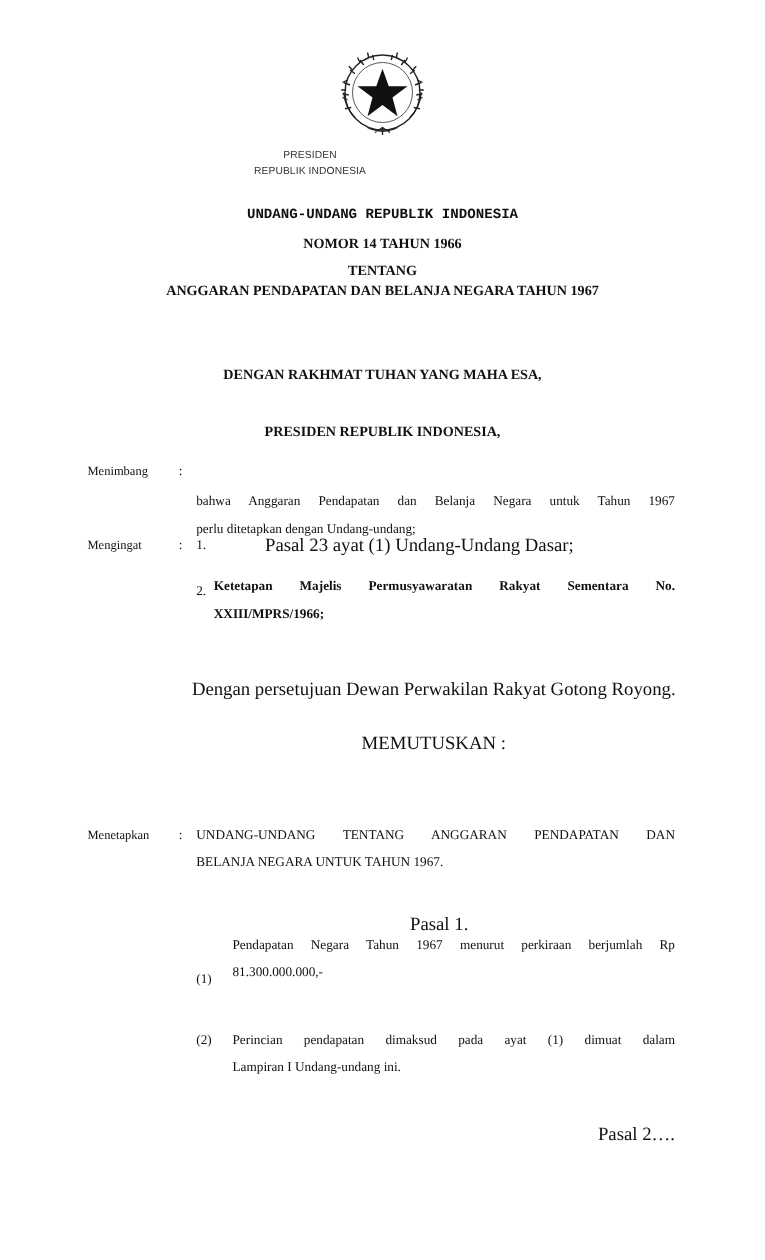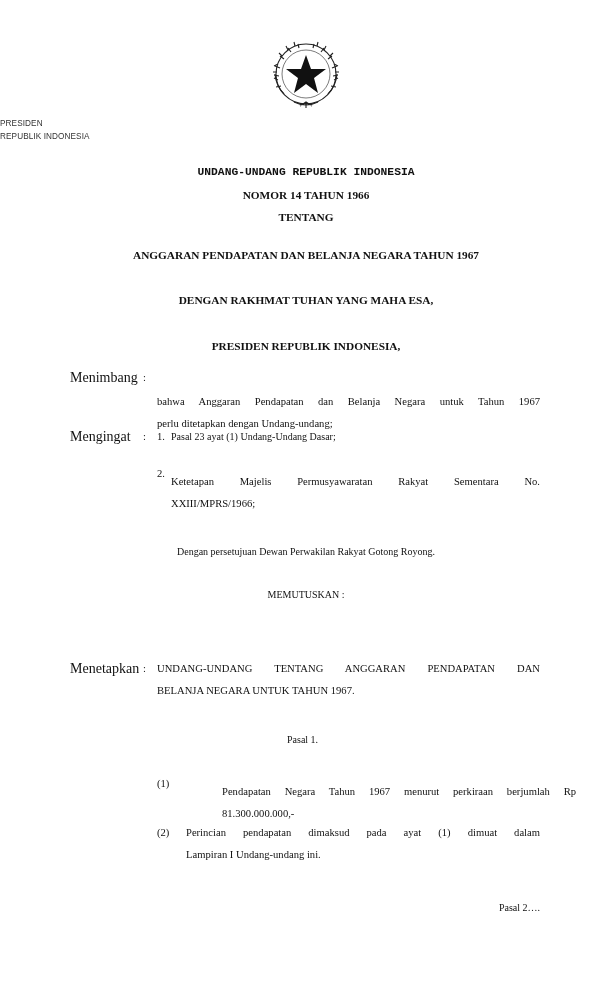--- a/index.html
+++ b/index.html
@@ -2,25 +2,25 @@
 <html><head>
 <meta charset="utf-8">
 <style>
   html, body { margin: 0; padding: 0; background: #ffffff; }
   body { width: 612px; height: 1008px; position: relative; overflow: hidden;
          font-family: "Liberation Serif", "DejaVu Serif", serif; color: #111; }
   .abs { position: absolute; white-space: nowrap; }
   .center { left: 0; width: 612px; text-align: center; }
   .bold { font-weight: bold; }
   .t11 { font-size: 11.3px; line-height: 14px; }
-  .t10 { font-size: 10px; line-height: 14px; }
+  .t10 { font-size: 15px; line-height: 14px; margin-left: 41px; }
   .emblem { position: absolute; left: 264px; top: 36px; width: 84px; height: 80px; }
-  .header-caption { position: absolute; left: 0; width: 496px; text-align: left;
+  .header-caption { position: absolute; left: 0; width: 496px; text-align: center;
          font-family: "Liberation Sans", "DejaVu Sans", sans-serif; font-size: 8.2px; color: #333; letter-spacing: 0.1px; }
-  .label { position: absolute; left: 70px; font-size: 14px; line-height: 14px; white-space: nowrap; }
+  .label { position: absolute; left: 70px; font-size: 10px; line-height: 14px; white-space: nowrap; }
   .colon { position: absolute; left: 143px; font-size: 10.6px; line-height: 14px; }
   .body-text { position: absolute; left: 157px; width: 383px; font-size: 10.6px; line-height: 21.5px;
          text-align: justify; text-align-last: left; }
   .justify-line { display: block; text-align: justify; text-align-last: justify; }
   .item-num { position: absolute; font-size: 10.6px; line-height: 14px; }
   .pasal-item { position: absolute; left: 186px; width: 354px; font-size: 10.6px; line-height: 21.5px; }
 </style>
 </head>
 <body>
 
@@ -40,57 +40,57 @@
     </g>
     <polygon fill="#111" points="42,19 47,33 62,33 50,42 54,57 42,48 30,57 34,42 22,33 37,33"></polygon>
   </svg>
 </div>
 <div class="header-caption" style="top:119px;">PRESIDEN</div>
 <div class="header-caption" style="top:132px;">REPUBLIK INDONESIA</div>
 
 <div class="abs center bold t11" style="top:165px;font-family:Liberation Mono, monospace;">UNDANG-UNDANG REPUBLIK INDONESIA</div>
 <div class="abs center bold t11" style="top:188px;">NOMOR 14 TAHUN 1966</div>
 <div class="abs center bold t11" style="top:210px;text-align:center;">TENTANG</div>
-<div class="abs center bold t11" style="top:248px;">ANGGARAN PENDAPATAN DAN BELANJA NEGARA TAHUN 1967</div>
+<div class="abs center bold t11" style="top:226px;">ANGGARAN PENDAPATAN DAN BELANJA NEGARA TAHUN 1967</div>
 
 <div class="abs center bold t11" style="top:293px;">DENGAN RAKHMAT TUHAN YANG MAHA ESA,</div>
 <div class="abs center bold t11" style="top:339px;">PRESIDEN REPUBLIK INDONESIA,</div>
 
 <div class="label" style="top:371px;">Menimbang</div>
 <div class="colon" style="top:371px;">:</div>
 <div class="body-text" style="top:367px;margin-top:24px;">
   <span class="justify-line">bahwa Anggaran Pendapatan dan Belanja Negara untuk Tahun 1967</span>
   <span style="display:block;">perlu ditetapkan dengan Undang-undang;</span>
 </div>
 
 <div class="label" style="top:430px;">Mengingat</div>
 <div class="colon" style="top:430px;">:</div>
 <div class="item-num" style="left:157px; top:430px;">1.</div>
 <div class="abs t10" style="left:171px; top:430px;">Pasal 23 ayat (1) Undang-Undang Dasar;</div>
 
 <div class="item-num" style="left:157px; top:467px;">2.</div>
-<div class="body-text" style="left:171px; width:369px; top:471px;">
+<div class="body-text" style="left:171px; width:369px; top:459px;font-weight:bold;">
   <span class="justify-line">Ketetapan Majelis Permusyawaratan Rakyat Sementara No.</span>
   <span style="display:block;">XXIII/MPRS/1966;</span>
 </div>
 
 <div class="abs center t10" style="top:545px;">Dengan persetujuan Dewan Perwakilan Rakyat Gotong Royong.</div>
 <div class="abs center t10" style="top:588px;">MEMUTUSKAN :</div>
 
 <div class="label" style="top:662px;">Menetapkan</div>
 <div class="colon" style="top:662px;">:</div>
 <div class="body-text" style="top:658px;">
   <span class="justify-line">UNDANG-UNDANG TENTANG ANGGARAN PENDAPATAN DAN</span>
   <span style="display:block;">BELANJA NEGARA UNTUK TAHUN 1967.</span>
 </div>
 
 <div class="abs t10" style="left:287px; top:733px;">Pasal 1.</div>
 
 <div class="item-num" style="left:157px; top:777px;">(1)</div>
-<div class="pasal-item" style="top:781px;margin-left:36px;">
+<div class="pasal-item" style="top:746px;">
   <span class="justify-line">Pendapatan Negara Tahun 1967 menurut perkiraan berjumlah Rp</span>
   <span style="display:block;">81.300.000.000,-</span>
 </div>
 
 <div class="item-num" style="left:157px; top:826px;">(2)</div>
 <div class="pasal-item" style="top:822px;">
   <span class="justify-line">Perincian pendapatan dimaksud pada ayat (1) dimuat dalam</span>
   <span style="display:block;">Lampiran I Undang-undang ini.</span>
 </div>
 

